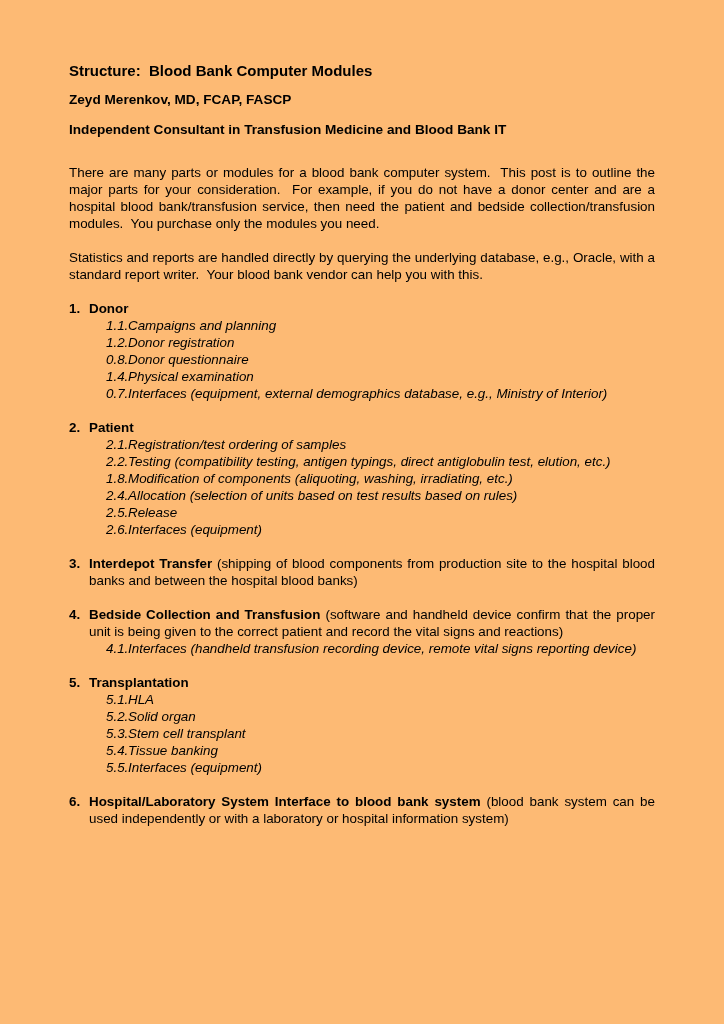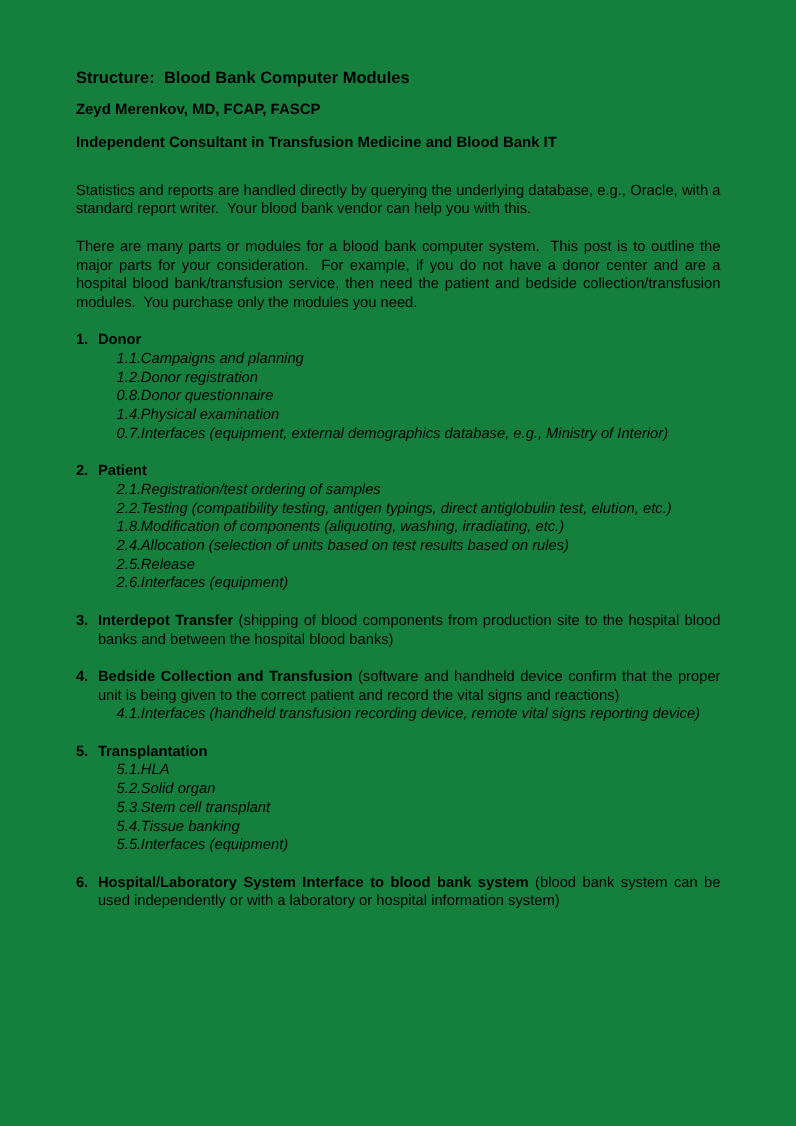--- a/index.html
+++ b/index.html
@@ -13,21 +13,21 @@
     overflow: hidden;
     font-family: "Liberation Sans", sans-serif;
     color: #000000;
     -webkit-font-smoothing: antialiased;
   }
   .page {
     box-sizing: border-box;
     width: 724px;
     height: 1024px;
     padding: 62px 69px 0 69px;
-    background: #15803d;
+    background: #fdba74;
   }
   .title-block {
     font-weight: bold;
     margin: 0 0 26px 0;
   }
   .doc-title {
     font-size: 15px;
     line-height: 17.3px;
     white-space: pre-wrap;
   }
@@ -82,22 +82,22 @@
 <body>
 
 <div class="page">
 
   <header class="title-block">
     <div class="doc-title">Structure:  Blood Bank Computer Modules</div>
     <div class="doc-sub">Zeyd Merenkov, MD, FCAP, FASCP</div>
     <div class="doc-sub">Independent Consultant in Transfusion Medicine and Blood Bank IT</div>
   </header>
 
+  <p class="para">There are many parts or modules for a blood bank computer system.  This post is to outline the major parts for your consideration.  For example, if you do not have a donor center and are a hospital blood bank/transfusion service, then need the patient and bedside collection/transfusion modules.  You purchase only the modules you need.</p>
   <p class="para">Statistics and reports are handled directly by querying the underlying database, e.g., Oracle, with a standard report writer.  Your blood bank vendor can help you with this.</p>
-  <p class="para">There are many parts or modules for a blood bank computer system.  This post is to outline the major parts for your consideration.  For example, if you do not have a donor center and are a hospital blood bank/transfusion service, then need the patient and bedside collection/transfusion modules.  You purchase only the modules you need.</p>
 
   <section class="sec">
     <div class="li1">
         <span class="num">1.</span>
         <div class="li-body"><b class="sec-title">Donor</b> <span></span></div>
       </div>
     <div class="li2">
         <span class="num2">1.1.</span>
         <div class="li-body">Campaigns and planning</div>
       </div>

